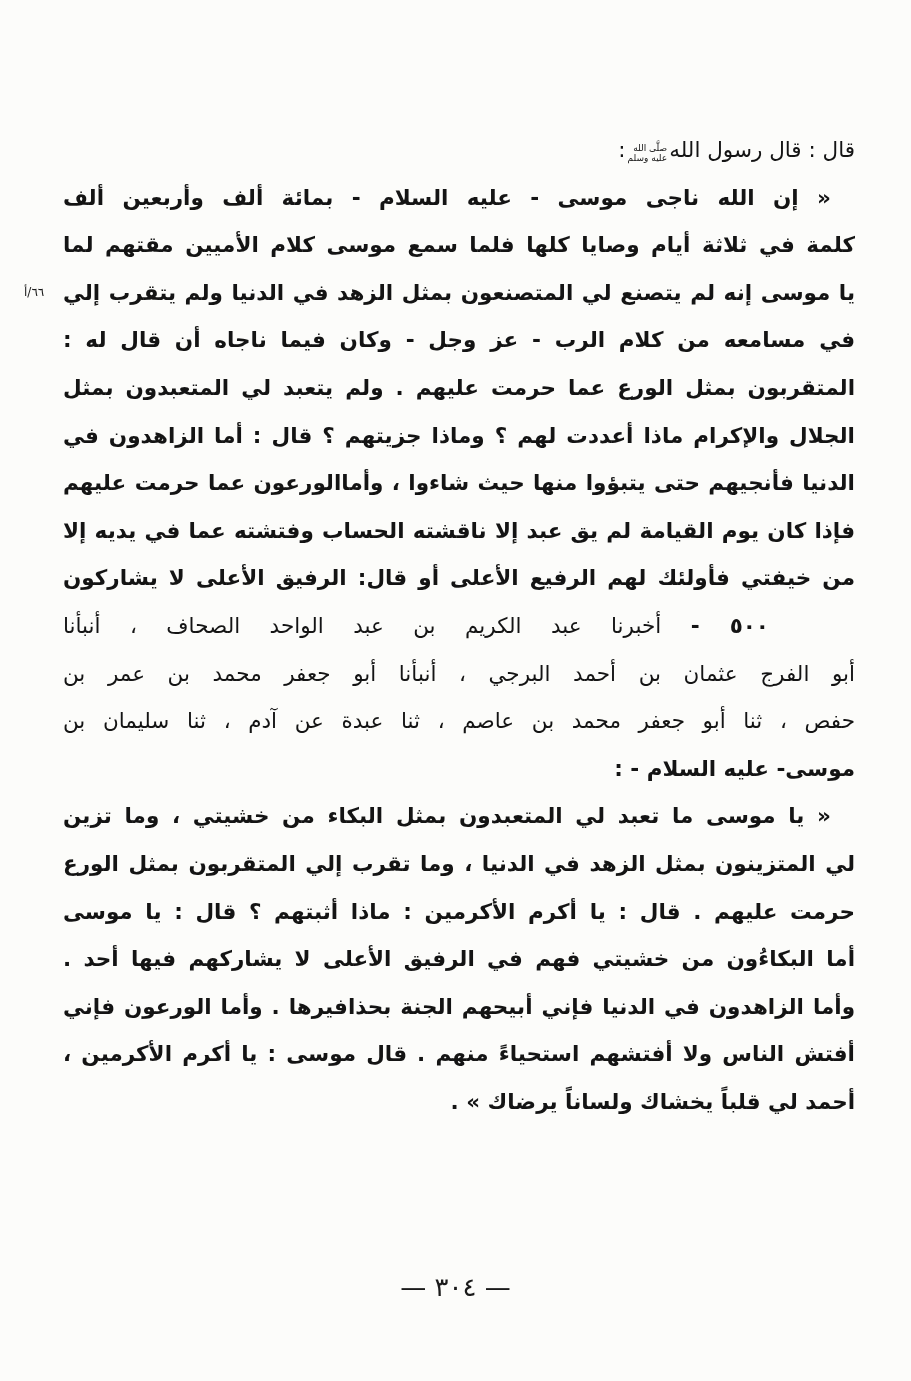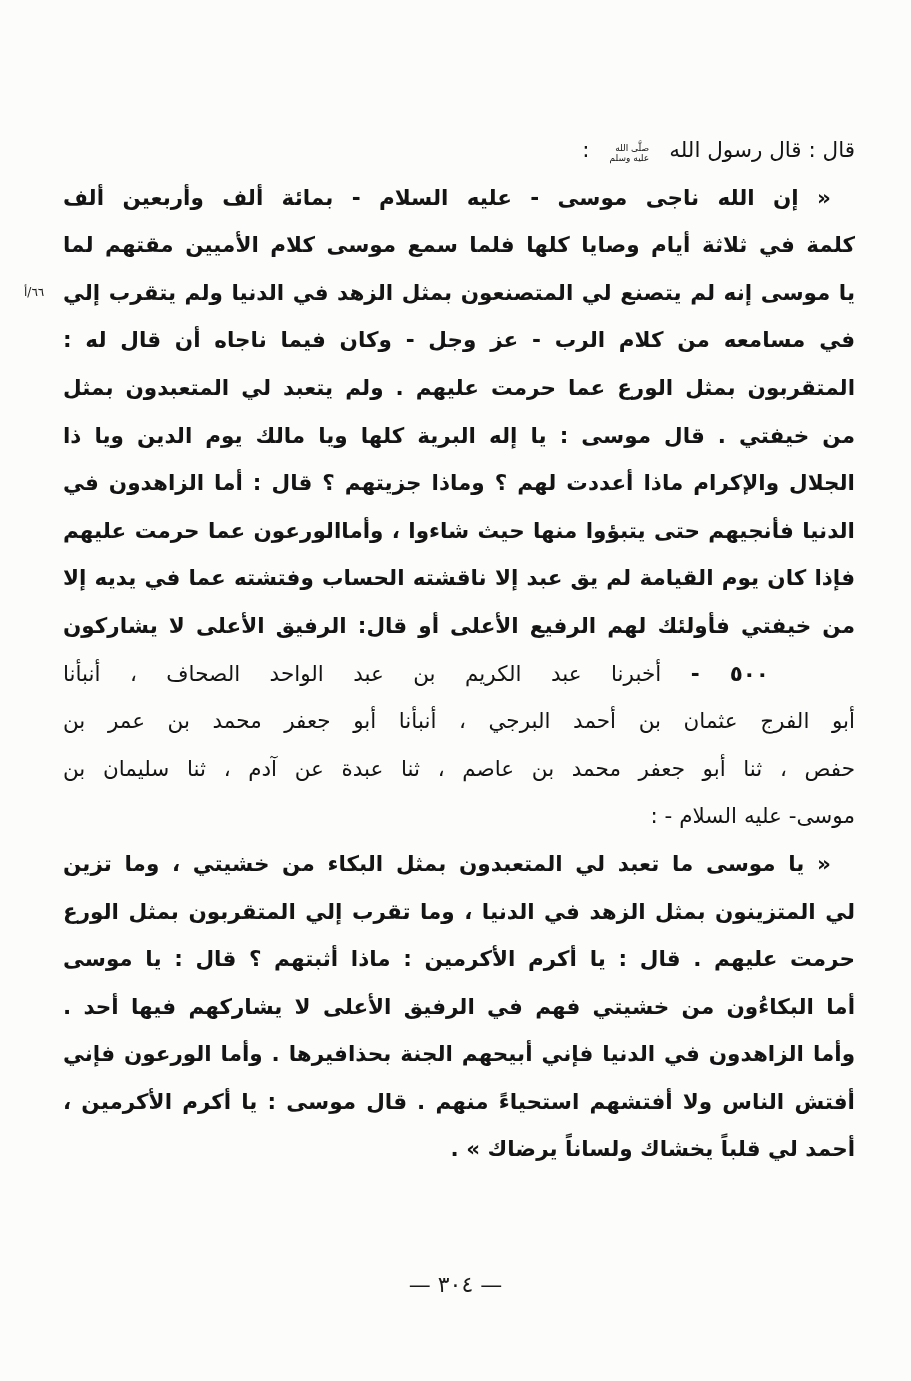--- a/index.html
+++ b/index.html
@@ -22,68 +22,67 @@
   .line{
     font-size:21.5px;
     height:47.6px;
     line-height:47.6px;
     text-align:justify;
     text-align-last:justify;
     text-justify:inter-word;
     overflow:hidden;
   }
   .b{font-weight:bold;}
-  .last{text-align:left;text-align-last:right;}
+  .last{text-align:left;text-align-last:right;font-weight:bold;}
   .i-sm{padding-right:24px;}
   .i-lg{padding-right:86px;}
   .intro-line{text-align:right;text-align-last:right;}
   .salla{
     display:inline-block;
     vertical-align:-4px;
     text-align:center;
     font-size:9px;
     line-height:10px;
     font-weight:normal;
-    margin:0 20px;
+    margin:0 2px;
   }
   .salla span{display:block;}
   .margin-note{
     position:absolute;
     left:24px;top:285px;
     font-size:12px;
     direction:rtl;
     color:#1a1a1a;
   }
   .page-number{
     position:absolute;
     top:1272px;left:0;
     width:100%;
     text-align:center;
-    font-size:22px;
+    font-size:26px;
     letter-spacing:2px;
     color:#1a1a1a;
   }
 </style>
 </head>
 <body>
 
 <div class="page">
 
   <div class="margin-note">٦٦/أ</div>
 
   <div class="text-block">
 
     <div class="line intro-line"><span>قال : قال رسول الله</span><span class="salla"><span>صلَّى الله</span><span>عليه وسلم</span></span><span>:</span></div>
 
     <div class="line b i-sm">« إن الله ناجى موسى - عليه السلام - بمائة ألف وأربعين ألف</div>
     <div class="line b">كلمة في ثلاثة أيام وصايا كلها فلما سمع موسى كلام الأميين مقتهم لما وقع</div>
     <div class="line b">يا موسى إنه لم يتصنع لي المتصنعون بمثل الزهد في الدنيا ولم يتقرب إلي</div>
     <div class="line b">في مسامعه من كلام الرب - عز وجل - وكان فيما ناجاه أن قال له :</div>
     <div class="line b">المتقربون بمثل الورع عما حرمت عليهم . ولم يتعبد لي المتعبدون بمثل البكاء</div>
-    <div class="line b">من خيفتي . قال موسى : يا إله البرية كلها ويا مالك يوم الدين ويا ذا</div>
     <div class="line b">الجلال والإكرام ماذا أعددت لهم ؟ وماذا جزيتهم ؟ قال : أما الزاهدون في</div>
     <div class="line b">الدنيا فأنجيهم حتى يتبؤوا منها حيث شاءوا ، وأماالورعون عما حرمت عليهم</div>
     <div class="line b">فإذا كان يوم القيامة لم يق عبد إلا ناقشته الحساب وفتشته عما في يديه إلا</div>
     <div class="line b">من خيفتي فأولئك لهم الرفيع الأعلى أو قال: الرفيق الأعلى لا يشاركون فيه».</div>
 
     <div class="line i-lg"><span class="b">٥٠٠ -</span> <span>أخبرنا عبد الكريم بن عبد الواحد الصحاف ، أنبأنا</span></div>
     <div class="line">أبو الفرج عثمان بن أحمد البرجي ، أنبأنا أبو جعفر محمد بن عمر بن</div>
     <div class="line">حفص ، ثنا أبو جعفر محمد بن عاصم ، ثنا عبدة عن آدم ، ثنا سليمان بن</div>
     <div class="line last">موسى- عليه السلام - :</div>
 

